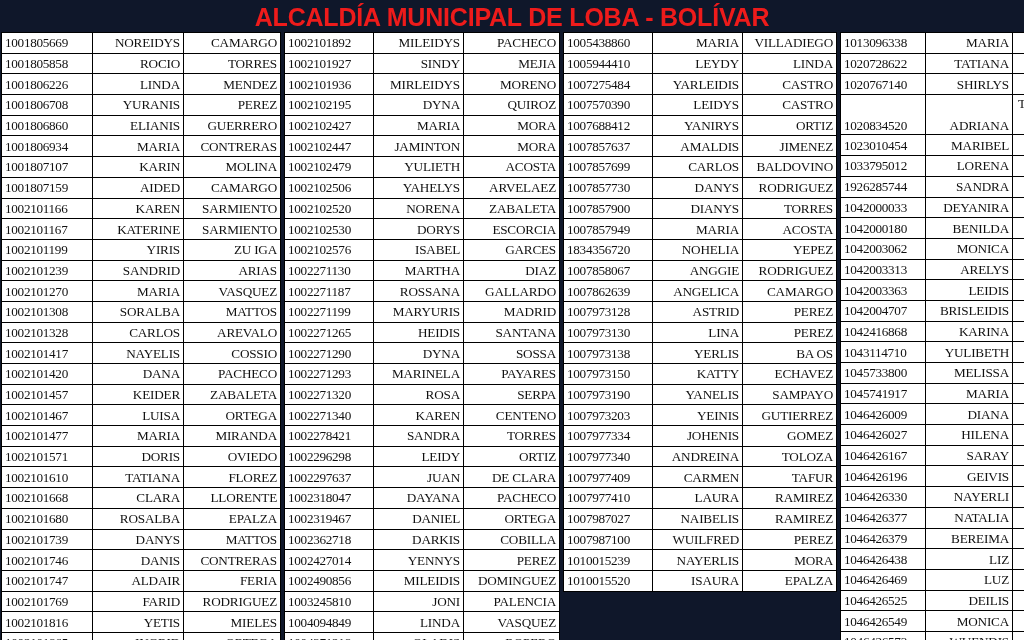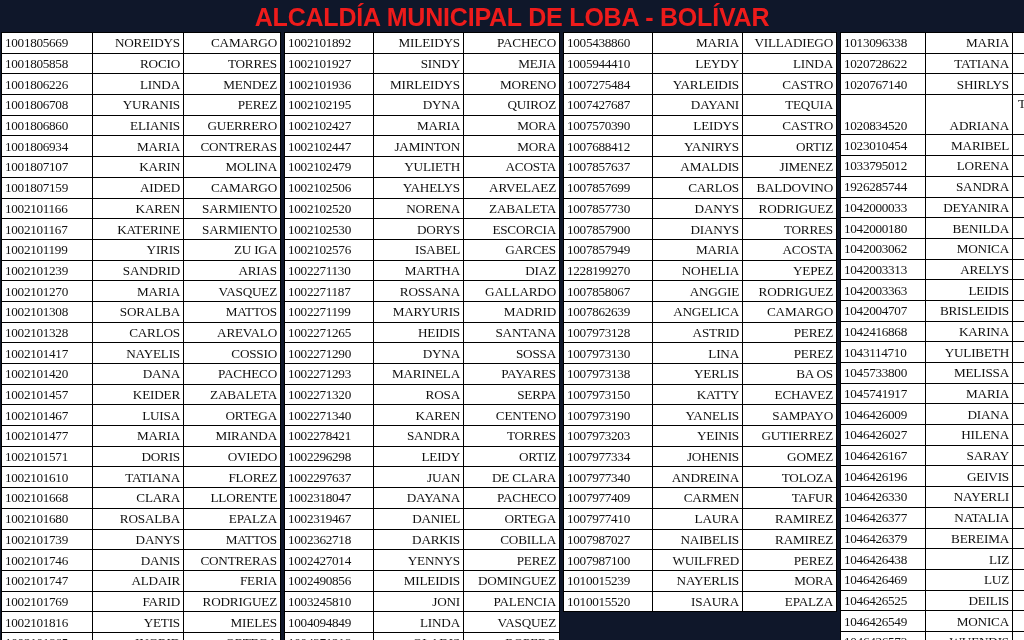--- a/index.html
+++ b/index.html
@@ -421,25 +421,20 @@
             <td class="cell-id">1005944410</td>
             <td class="cell-first">LEYDY</td>
             <td class="cell-last">LINDA</td>
           </tr>
           <tr>
             <td class="cell-id">1007275484</td>
             <td class="cell-first">YARLEIDIS</td>
             <td class="cell-last">CASTRO</td>
           </tr>
           <tr>
-            <td class="cell-id">1007427687</td>
-            <td class="cell-first">DAYANI</td>
-            <td class="cell-last">TEQUIA</td>
-          </tr>
-          <tr>
             <td class="cell-id">1007570390</td>
             <td class="cell-first">LEIDYS</td>
             <td class="cell-last">CASTRO</td>
           </tr>
           <tr>
             <td class="cell-id">1007688412</td>
             <td class="cell-first">YANIRYS</td>
             <td class="cell-last">ORTIZ</td>
           </tr>
           <tr>
@@ -461,21 +456,21 @@
             <td class="cell-id">1007857900</td>
             <td class="cell-first">DIANYS</td>
             <td class="cell-last">TORRES</td>
           </tr>
           <tr>
             <td class="cell-id">1007857949</td>
             <td class="cell-first">MARIA</td>
             <td class="cell-last">ACOSTA</td>
           </tr>
           <tr>
-            <td class="cell-id">1228199270</td>
+            <td class="cell-id">1834356720</td>
             <td class="cell-first">NOHELIA</td>
             <td class="cell-last">YEPEZ</td>
           </tr>
           <tr>
             <td class="cell-id">1007858067</td>
             <td class="cell-first">ANGGIE</td>
             <td class="cell-last">RODRIGUEZ</td>
           </tr>
           <tr>
             <td class="cell-id">1007862639</td>

